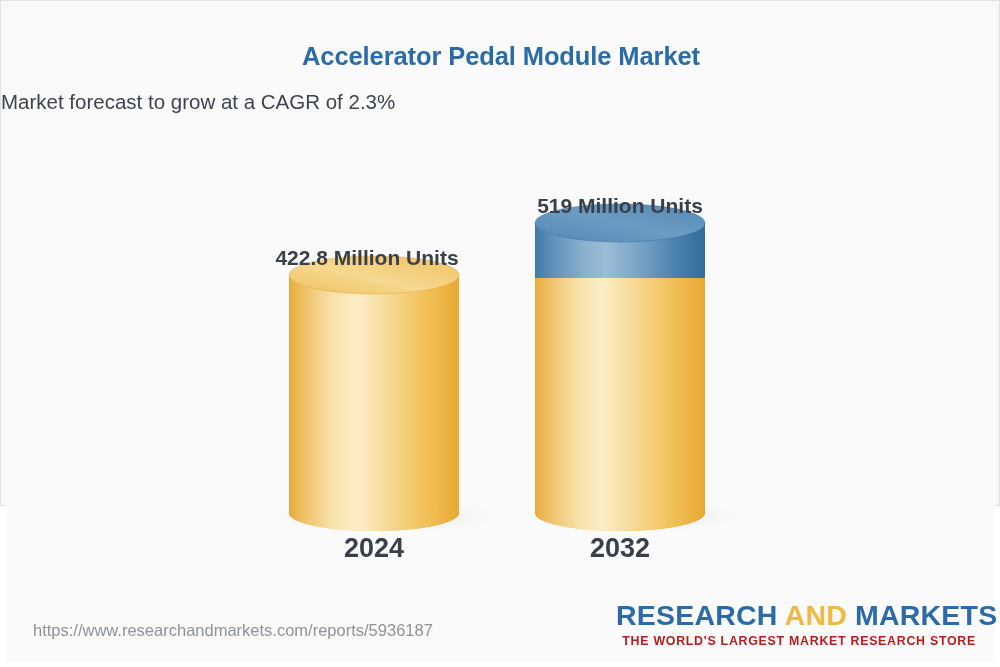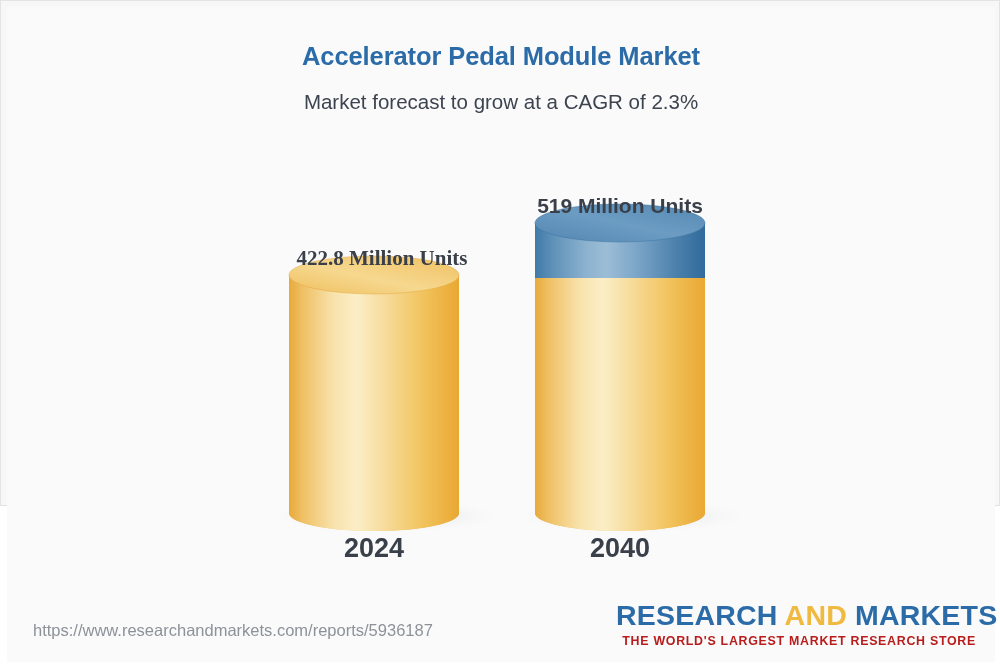--- a/index.html
+++ b/index.html
@@ -44,21 +44,21 @@
     font-weight: bold;
     color: #2b6ca8;
     letter-spacing: -0.1px;
   }
 
   .subtitle {
     position: absolute;
     left: 0;
     top: 89px;
     width: 1000px;
-    text-align: center;
+    text-align: left;
     font-size: 20.5px;
     font-weight: normal;
     color: #3d4450;
   }
 
   
   .plot {
     position: absolute;
     left: 0;
     top: 0;
@@ -68,21 +68,21 @@
 
   .value-label {
     position: absolute;
     font-size: 21px;
     font-weight: bold;
     color: #3a4049;
     text-align: center;
     white-space: nowrap;
     margin-top: 28px;
   }
-  .value-label.v2024 { left: 198px; top: 217px; width: 366px; font-family: Liberation Serif, serif; }
+  .value-label.v2024 { left: 183px; top: 217px; width: 366px; }
   .value-label.v2033 { left: 436px; top: 165px; width: 366px; }
 
   .cat-label {
     position: absolute;
     top: 532px;
     font-size: 27px;
     font-weight: bold;
     color: #3a4049;
     text-align: center;
     white-space: nowrap;
@@ -217,21 +217,21 @@
 
         <ellipse cx="619" cy="222" rx="85" ry="19" fill="url(#gradBlueTop)"></ellipse>
         <ellipse cx="619" cy="222" rx="85" ry="19" fill="none" stroke="#3d74a2" stroke-opacity="0.5" stroke-width="1"></ellipse>
       </g>
     </svg>
 
     <div class="value-label v2024">422.8 Million Units</div>
     <div class="value-label v2033">519 Million Units</div>
 
     <div class="cat-label c2024">2024</div>
-    <div class="cat-label c2033">2040</div>
+    <div class="cat-label c2033">2032</div>
   </div>
 
   <div class="footer-url">https://www.researchandmarkets.com/reports/5936187</div>
 
   <div class="logo">
     <div class="logo-main"><span>RESEARCH </span><span class="and">AND</span><span> MARKETS</span></div>
     <div class="logo-tag">THE WORLD'S LARGEST MARKET RESEARCH STORE</div>
   </div>
 </div>
 

